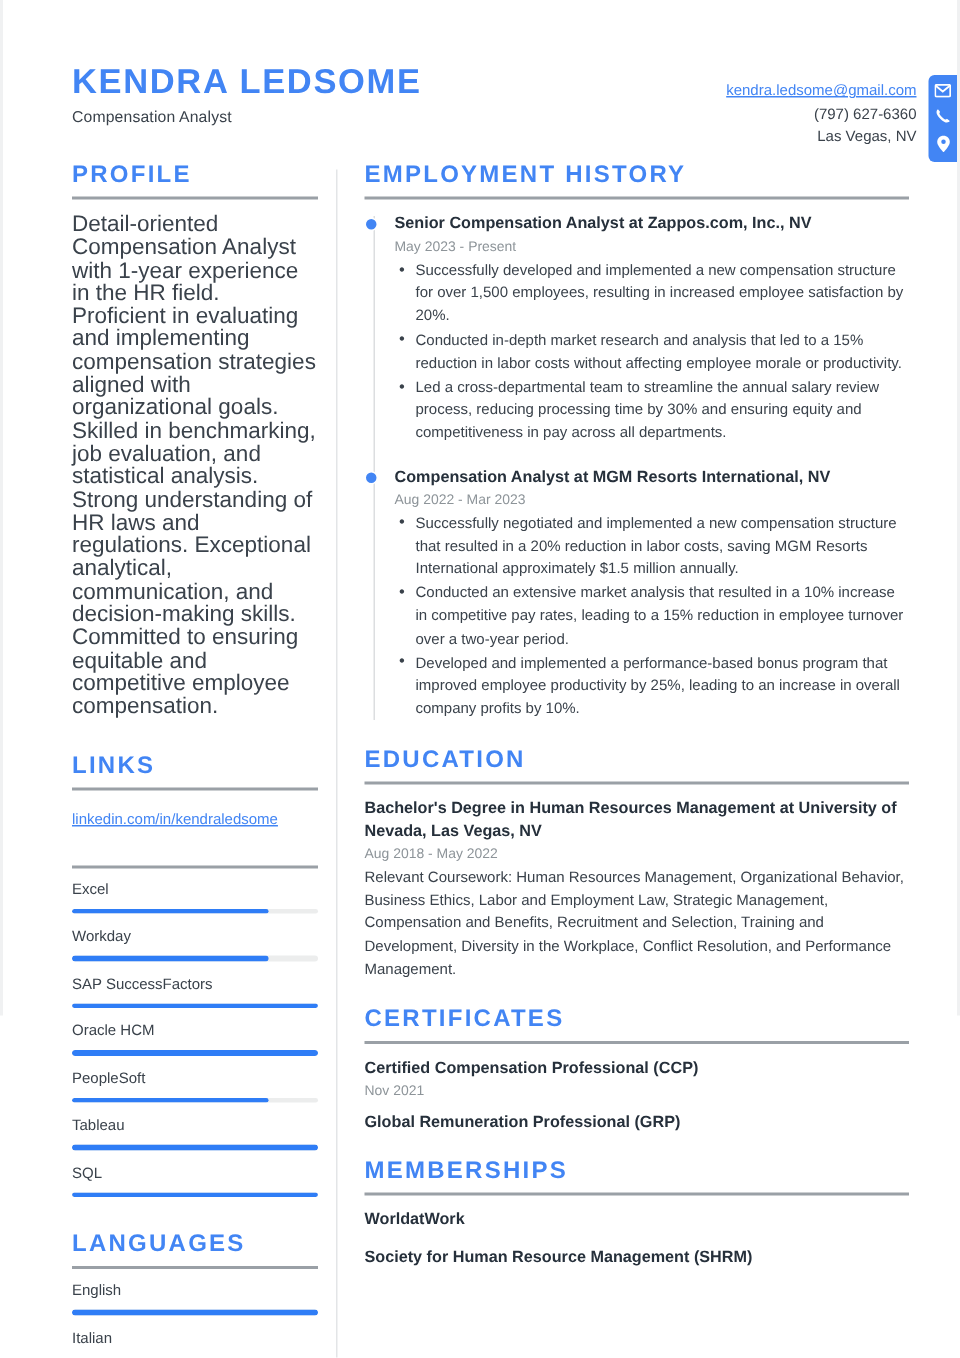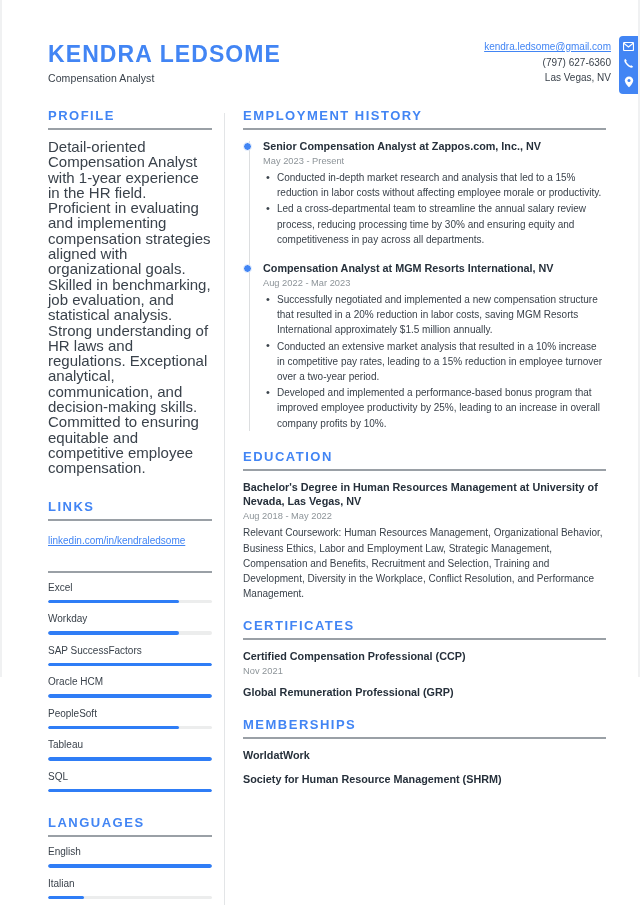--- a/index.html
+++ b/index.html
@@ -47,21 +47,21 @@
     color: #3a424b;
     margin-top: 4px;
     letter-spacing: 0.1px;
   }
 
   .contact-wrap {
     display: flex;
     align-items: flex-start;
     position: absolute;
     right: 0px;
-    top: 6px;
+    top: 20px;
   }
   .contact-lines {
     text-align: right;
     font-size: 10px;
     line-height: 15.5px;
     color: #3a424b;
     padding-right: 8px;
     padding-top: 3px;
   }
   .contact-lines .email {
@@ -98,21 +98,21 @@
     background: #e3e5e7;
     margin: 5px 18px 0 0;
     align-self: stretch;
   }
   .main {
     flex: 1 1 auto;
     min-width: 0;
   }
   .sec-title {
     color: #4285f4;
-    font-size: 13px;
+    font-size: 16px;
     font-weight: bold;
     letter-spacing: 1.5px;
     padding-bottom: 5px;
   }
   .sec-rule {
     height: 2px;
     background: #9aa0a6;
     margin-bottom: 9px;
   }
   .main .sec-rule { background: #9aa0a6; }
@@ -368,20 +368,21 @@
 
       <div>
         <div class="sec-title">EMPLOYMENT HISTORY</div>
         <div class="sec-rule"></div>
         <div class="timeline" id="jobs-list">
             <div class="job">
               <span class="job-dot"></span>
               <div class="entry-title">Senior Compensation Analyst at Zappos.com, Inc., NV</div>
               <div class="entry-date">May 2023 - Present</div>
               <ul class="bullets">
+                <li>Successfully developed and implemented a new compensation structure for over 1,500 employees, resulting in increased employee satisfaction by 20%.</li>
                 <li>Conducted in-depth market research and analysis that led to a 15% reduction in labor costs without affecting employee morale or productivity.</li>
                 <li>Led a cross-departmental team to streamline the annual salary review process, reducing processing time by 30% and ensuring equity and competitiveness in pay across all departments.</li>
               </ul>
             </div>
             <div class="job">
               <span class="job-dot"></span>
               <div class="entry-title">Compensation Analyst at MGM Resorts International, NV</div>
               <div class="entry-date">Aug 2022 - Mar 2023</div>
               <ul class="bullets">
                 <li>Successfully negotiated and implemented a new compensation structure that resulted in a 20% reduction in labor costs, saving MGM Resorts International approximately $1.5 million annually.</li>

